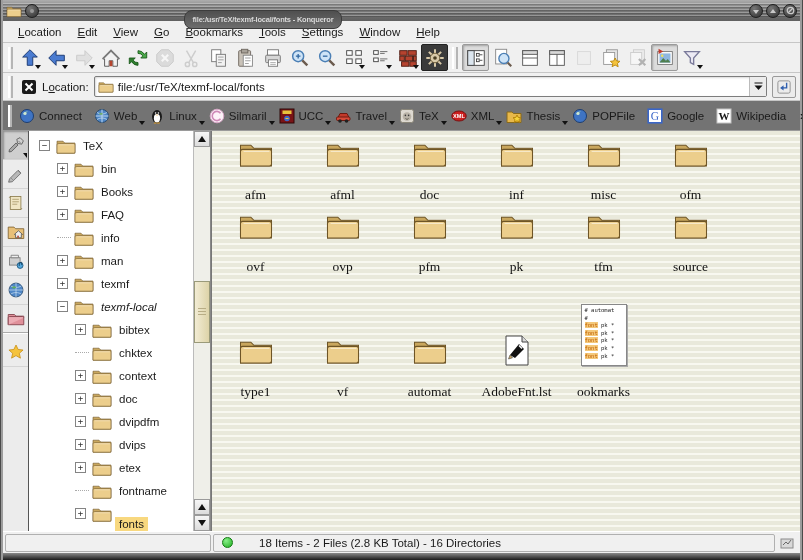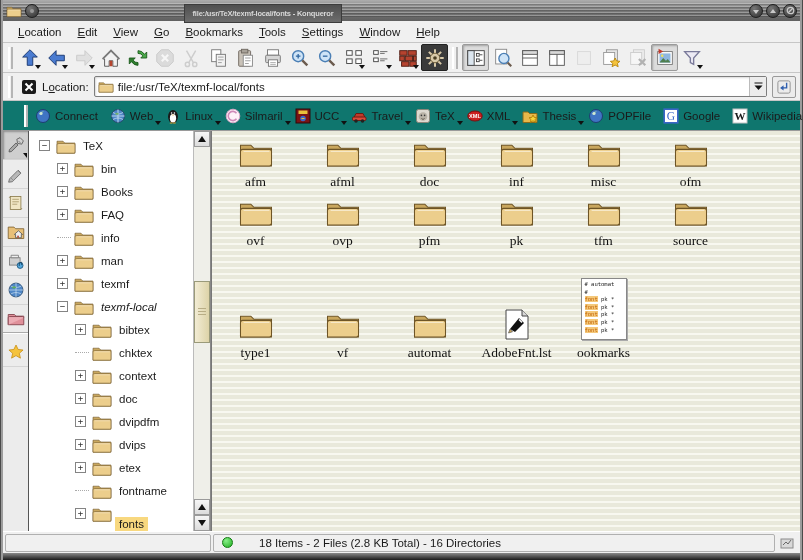--- a/index.html
+++ b/index.html
@@ -4,21 +4,21 @@
 <style>
   * { margin:0; padding:0; box-sizing:border-box; }
   html,body { width:803px; height:560px; }
   body { font-family:"Liberation Sans", sans-serif; font-size:11px; color:#1a1a1a; }
 
   .window { width:803px; height:560px; background:#9c9c9c; padding:0 2px; border-left:1px solid #4a4a4a; border-right:1px solid #4a4a4a; overflow:hidden; }
 
   
   .titlebar { height:21px; background:linear-gradient(to bottom,#adadad,#7c7c7c 45%,#5f5f5f); position:relative; display:flex; align-items:center; padding:0 3px; }
   .titlebar .ridges { position:absolute; inset:3px 0; background:repeating-linear-gradient(to bottom, rgba(255,255,255,.28) 0 1px, rgba(0,0,0,.18) 1px 2px, transparent 2px 3px); }
-  .title-plate { position:absolute; left:181px; top:4px; width:158px; height:19px; background:linear-gradient(to bottom,#4f4f4f,#6d6d6d); border:1px solid #3c3c3c; border-radius:0; color:#d9d9d9; font-weight:bold; font-size:7.5px; letter-spacing:-.2px; display:flex; align-items:center; justify-content:center; white-space:nowrap; overflow:hidden; z-index:2; }
+  .title-plate { position:absolute; left:181px; top:10px; width:158px; height:19px; background:linear-gradient(to bottom,#4f4f4f,#6d6d6d); border:1px solid #3c3c3c; border-radius:8px; color:#d9d9d9; font-weight:bold; font-size:7.5px; letter-spacing:-.2px; display:flex; align-items:center; justify-content:center; white-space:nowrap; overflow:hidden; z-index:2; }
   .tb-left, .tb-right { display:flex; gap:3px; align-items:center; z-index:2; }
   .tb-right { margin-left:auto; }
   .tb-round { width:14px; height:14px; border-radius:50%; background:radial-gradient(circle at 35% 30%, #777, #2e2e2e); border:1px solid #1d1d1d; display:flex; align-items:center; justify-content:center; }
   .tb-folder { width:16px; height:14px; }
 
   
   .menubar { height:22px; background:#f0f0f0; border-bottom:1px solid #c6c6c6; display:flex; align-items:center; padding-left:8px; gap:2px; }
   .menu-item { padding:3px 7px; font-size:11.5px; cursor:default; }
   .menu-item u { text-decoration:underline; }
 
@@ -35,21 +35,21 @@
   
   .locbar { height:28px; background:#f0f0f0; border-bottom:1px solid #c6c6c6; display:flex; align-items:center; padding:0 4px 0 2px; gap:5px; }
   .loc-label { font-size:11.5px; white-space:nowrap; }
   .combo { flex:1; height:21px; background:#fff; border:1px solid #7d7d7d; border-radius:2px; display:flex; align-items:center; box-shadow:inset 1px 1px 2px rgba(0,0,0,.15); }
   .combo .f16 { margin:0 4px 0 3px; }
   .combo-text { flex:1; font-size:11.5px; }
   .combo-arrow { width:17px; height:19px; border-left:1px solid #bbb; background:#ececec; display:flex; align-items:center; justify-content:center; }
   .go-btn { width:24px; height:22px; border:1px solid #9a9a9a; border-radius:2px; background:#ececec; display:flex; align-items:center; justify-content:center; }
 
   
-  .bookbar { height:30px; background:#0f766e; border-bottom:1px solid #9a9a9a; display:flex; align-items:center; padding:0 4px 0 18px; }
+  .bookbar { height:30px; background:#737373; border-bottom:1px solid #9a9a9a; display:flex; align-items:center; padding:0 4px 0 2px; }
   .bk-item { position:relative; display:flex; align-items:center; gap:4px; padding:3px 8px 3px 4px; font-size:11.5px; white-space:nowrap; }
   .bk-item .drop { position:absolute; right:0px; bottom:2px; width:0; height:0; border-left:3.5px solid transparent; border-right:3.5px solid transparent; border-top:4px solid #111; }
   .bk-overflow { margin-left:auto; font-size:13px; font-weight:bold; padding:0 6px; }
 
   
   .main { height:400px; display:flex; background:#f0f0f0; }
   .side-strip { width:26px; background:#ececec; border-right:1px solid #555; display:flex; flex-direction:column; }
   .sbtn { position:relative; width:25px; height:29px; display:flex; align-items:center; justify-content:center; border-bottom:1px solid #d5d5d5; }
   .sbtn.pressed { background:#cfcfcf; box-shadow:inset 1px 1px 2px rgba(0,0,0,.3); }
   .sbtn .drop { position:absolute; right:1px; bottom:1px; width:0; height:0; border-left:4px solid transparent; border-top:5px solid #111; }
@@ -71,21 +71,21 @@
   .sc-thumb { position:absolute; left:0; right:0; top:38%; height:62px; background:linear-gradient(to right,#f2ecd4,#ddd3a8); border:1px solid #9a9a7a; }
   .sc-thumb:before { content:""; position:absolute; left:3px; right:3px; top:50%; height:8px; margin-top:-4px; background:repeating-linear-gradient(to bottom,#b8ad85 0 1px,transparent 1px 3px); }
   .arrow-up { width:0;height:0;border-left:4px solid transparent;border-right:4px solid transparent;border-bottom:6px solid #111; }
   .arrow-dn { width:0;height:0;border-left:4px solid transparent;border-right:4px solid transparent;border-top:6px solid #111; }
 
   .view { flex:1; background:repeating-linear-gradient(to bottom,#e9e9db 0 4px,#f8f8f0 4px 6px); overflow:hidden; border-left:1px solid #777; }
   .vrow { display:flex; }
   .vrow.r3 { margin-top:22px; align-items:flex-end; }
   .vcell { width:87px; display:flex; flex-direction:column; align-items:center; justify-content:flex-end; padding-top:7px; }
   .vcell .ficon { width:36px; height:31px; }
-  .vcell .name { font-family:"Liberation Serif", serif; font-size:13.5px; margin-top:5px; color:#111; }
+  .vcell .name { font-family:"Liberation Serif", serif; font-size:13.5px; margin-top:18px; color:#111; }
   .doc-icon { width:26px; height:31px; }
   .txt-preview { width:46px; height:62px; background:#fff; border:1px solid #888; box-shadow:1px 1px 0 #aaa; padding:2px 1px 0 3px; overflow:hidden; }
   .txt-preview .pl { font-family:"DejaVu Sans Mono", monospace; font-size:5.5px; line-height:7.6px; white-space:pre; color:#222; }
   .txt-preview .pl b { color:#c06000; font-weight:normal; background:#f4c87a; }
 
   
   .statusbar { height:22px; background:#f0f0f0; border-top:1px solid #fff; display:flex; align-items:center; }
   .st-left { width:206px; height:18px; margin-left:2px; border:1px solid #b0b0b0; border-radius:2px; }
   .st-main { flex:1; height:18px; margin:0 2px; border:1px solid #b0b0b0; border-radius:2px; display:flex; align-items:center; gap:26px; padding-left:8px; }
   .led { width:11px; height:11px; border-radius:50%; background:radial-gradient(circle at 35% 30%, #8af08a, #1fae1f); border:1px solid #117a11; }

